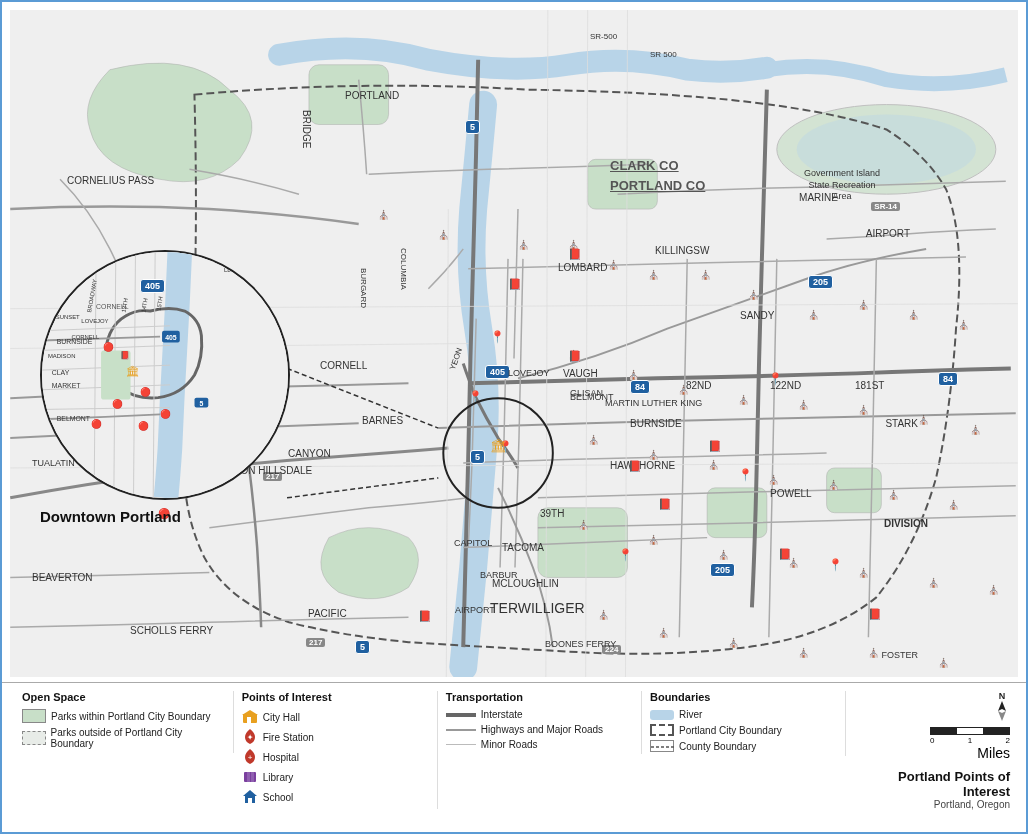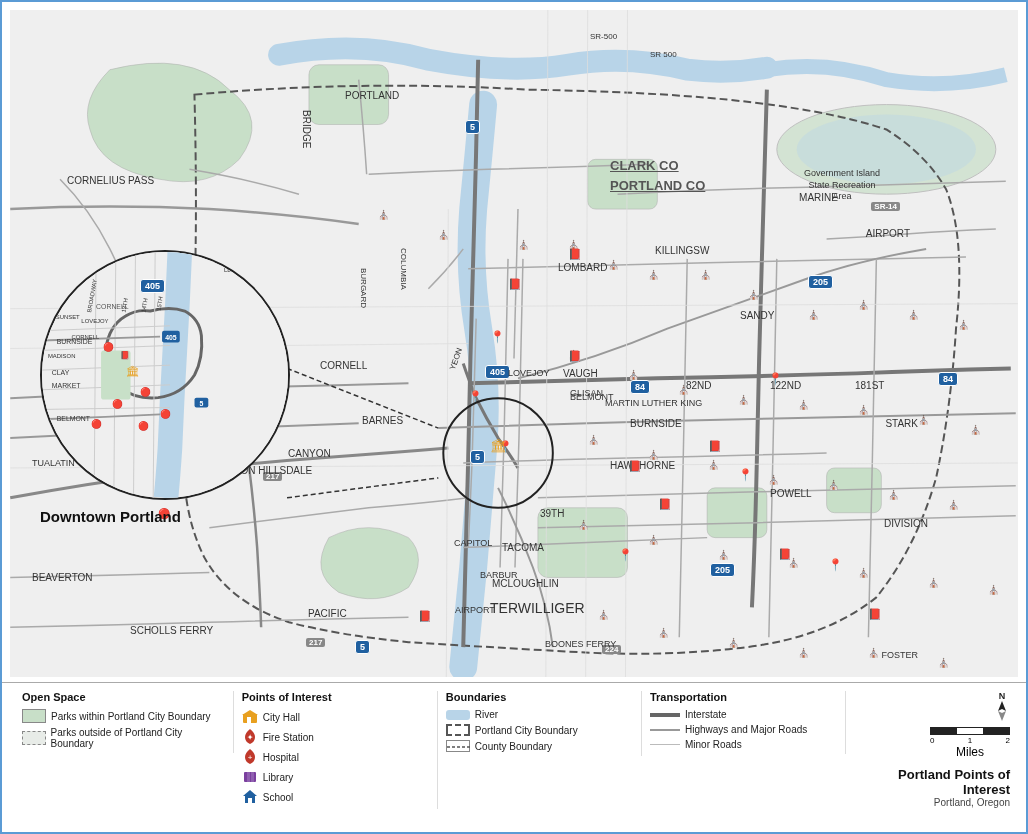--- a/index.html
+++ b/index.html
@@ -338,21 +338,21 @@
       <div class="map-label map-label-county" style="top:168px;left:600px;">PORTLAND CO</div>
       <div class="map-label" style="top:235px;left:645px;">KILLINGSW</div>
       <div class="map-label" style="top:300px;left:730px;">SANDY</div>
       <div class="map-label" style="top:218px;right:108px;">AIRPORT</div>
       <div class="map-label" style="top:252px;left:548px;">LOMBARD</div>
       <div class="map-label" style="top:182px;right:180px;">MARINE</div>
       <div class="map-label" style="top:408px;left:620px;">BURNSIDE</div>
       <div class="map-label" style="top:450px;left:600px;">HAWTHORNE</div>
       <div class="map-label" style="top:408px;right:100px;">STARK</div>
       <div class="map-label" style="top:478px;left:760px;">POWELL</div>
-      <div class="map-label" style="top:508px;right:90px;">DIVISION</div>
+      <div class="map-label" style="top:508px;right:90px;font-weight:bold;">DIVISION</div>
       <div class="map-label" style="top:615px;left:120px;">SCHOLLS FERRY</div>
       <div class="map-label" style="top:562px;left:22px;">BEAVERTON</div>
       <div class="map-label" style="top:455px;left:185px;">BEAVERTON HILLSDALE</div>
       <div class="map-label" style="top:598px;left:298px;">PACIFIC</div>
       <div class="map-label" style="top:438px;left:278px;">CANYON</div>
       <div class="map-label" style="top:405px;left:352px;">BARNES</div>
       <div class="map-label" style="top:350px;left:310px;">CORNELL</div>
       <div class="map-label" style="top:258px;left:158px;">ST HELENS</div>
       <div class="map-label" style="top:165px;left:57px;">CORNELIUS PASS</div>
       <div class="map-label" style="top:80px;left:335px;">PORTLAND</div>
@@ -584,52 +584,52 @@
             <rect x="2" y="5" width="10" height="8" fill="#2060a0"></rect>
             <polygon points="7,0 0,6 14,6" fill="#2060a0"></polygon>
             <rect x="5" y="8" width="4" height="5" fill="white"></rect>
           </svg>
         </div>
         <span>School</span>
       </div>
     </div>
 
     <div class="legend-section" style="flex:1.2;">
+      <div class="legend-title">Transportation</div>
+      <div class="legend-item">
+        <div class="legend-line legend-line-thick"></div>
+        <span>Interstate</span>
+      </div>
+      <div class="legend-item">
+        <div class="legend-line legend-line-med"></div>
+        <span>Highways and Major Roads</span>
+      </div>
+      <div class="legend-item">
+        <div class="legend-line legend-line-thin"></div>
+        <span>Minor Roads</span>
+      </div>
+    </div>
+
+    <div class="legend-section" style="flex:1.2;">
       <div class="legend-title">Boundaries</div>
       <div class="legend-item">
         <div class="legend-river"></div>
         <span>River</span>
       </div>
       <div class="legend-item">
         <div class="legend-city-boundary"></div>
         <span>Portland City Boundary</span>
       </div>
       <div class="legend-item">
         <div style="width:24px;height:12px;border:1px solid #888;display:inline-block;background:white;">
           <svg width="24" height="12">
             <line x1="0" y1="6" x2="24" y2="6" stroke="#555" stroke-width="1.5" stroke-dasharray="3,2"></line>
           </svg>
         </div>
         <span>County Boundary</span>
-      </div>
-    </div>
-
-    <div class="legend-section" style="flex:1.2;">
-      <div class="legend-title">Transportation</div>
-      <div class="legend-item">
-        <div class="legend-line legend-line-thick"></div>
-        <span>Interstate</span>
-      </div>
-      <div class="legend-item">
-        <div class="legend-line legend-line-med"></div>
-        <span>Highways and Major Roads</span>
-      </div>
-      <div class="legend-item">
-        <div class="legend-line legend-line-thin"></div>
-        <span>Minor Roads</span>
       </div>
     </div>
 
     <div class="legend-section" style="flex:1;border-right:none;display:flex;flex-direction:column;align-items:flex-end;justify-content:flex-end;padding-right:4px;">
 
       <div style="display:flex;flex-direction:column;align-items:center;margin-bottom:6px;">
         <div style="font-size:9px;font-weight:bold;color:#222;">N</div>
         <svg width="16" height="20" viewBox="0 0 16 20">
           <polygon points="8,0 12,10 8,8 4,10" fill="#222"></polygon>
           <polygon points="8,20 12,10 8,12 4,10" fill="#888"></polygon>
@@ -640,21 +640,21 @@
         <div style="display:flex;width:80px;">
           <div style="flex:1;height:8px;background:#222;border:1px solid #222;"></div>
           <div style="flex:1;height:8px;background:white;border:1px solid #222;border-left:none;"></div>
           <div style="flex:1;height:8px;background:#222;border:1px solid #222;border-left:none;"></div>
         </div>
         <div style="display:flex;justify-content:space-between;width:80px;font-size:8px;margin-top:1px;">
           <span>0</span>
           <span>1</span>
           <span>2</span>
         </div>
-        <div style="font-size:12px;text-align:center;width:80px;">Miles</div>
+        <div style="font-size:14px;text-align:right;width:80px;">Miles</div>
       </div>
 
       <div style="margin-top:8px;text-align:right;">
         <div style="font-size:13px;font-weight:bold;color:#111;">Portland Points of Interest</div>
         <div style="font-size:10px;color:#444;">Portland, Oregon</div>
       </div>
     </div>
 
   </div>
 

